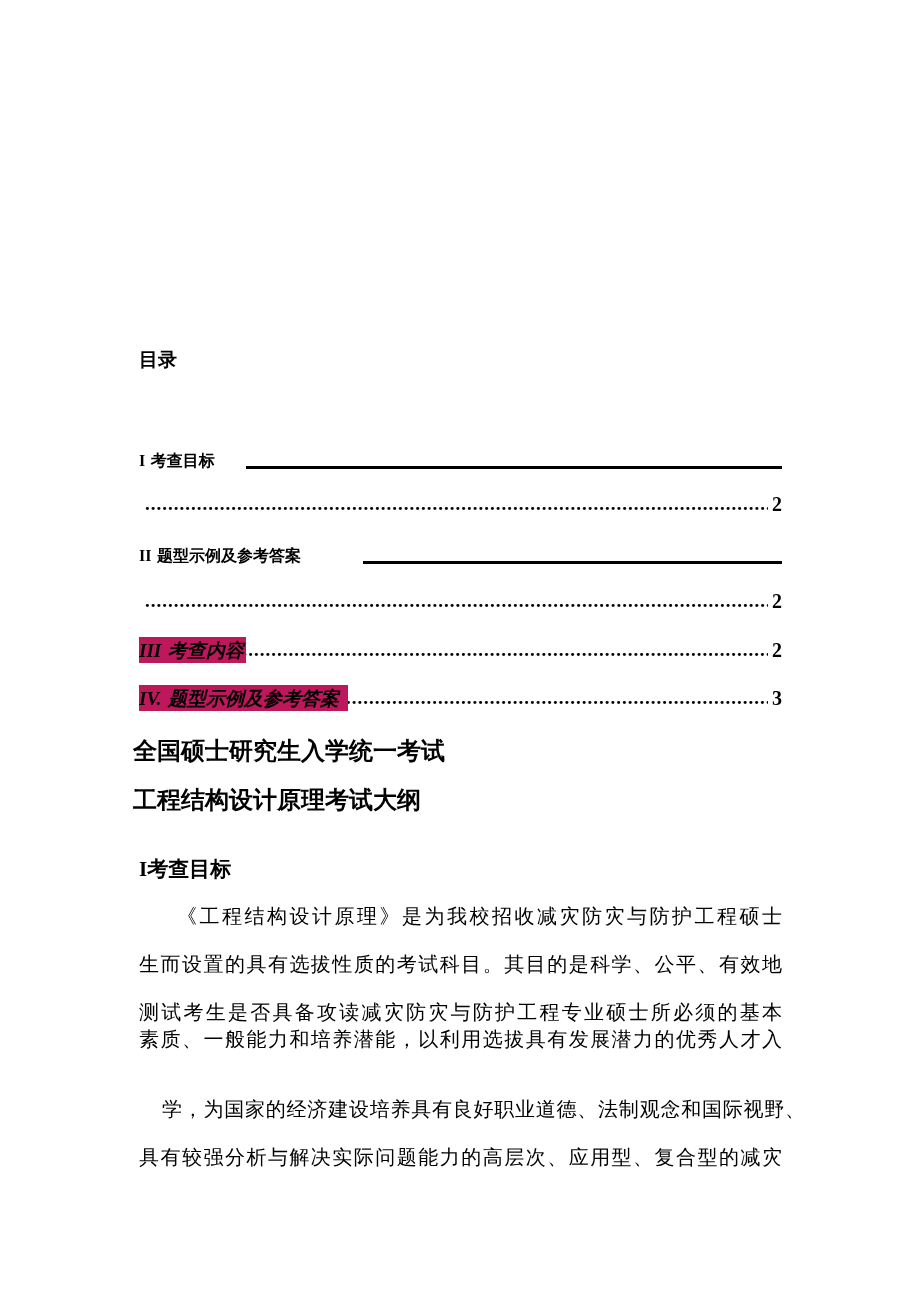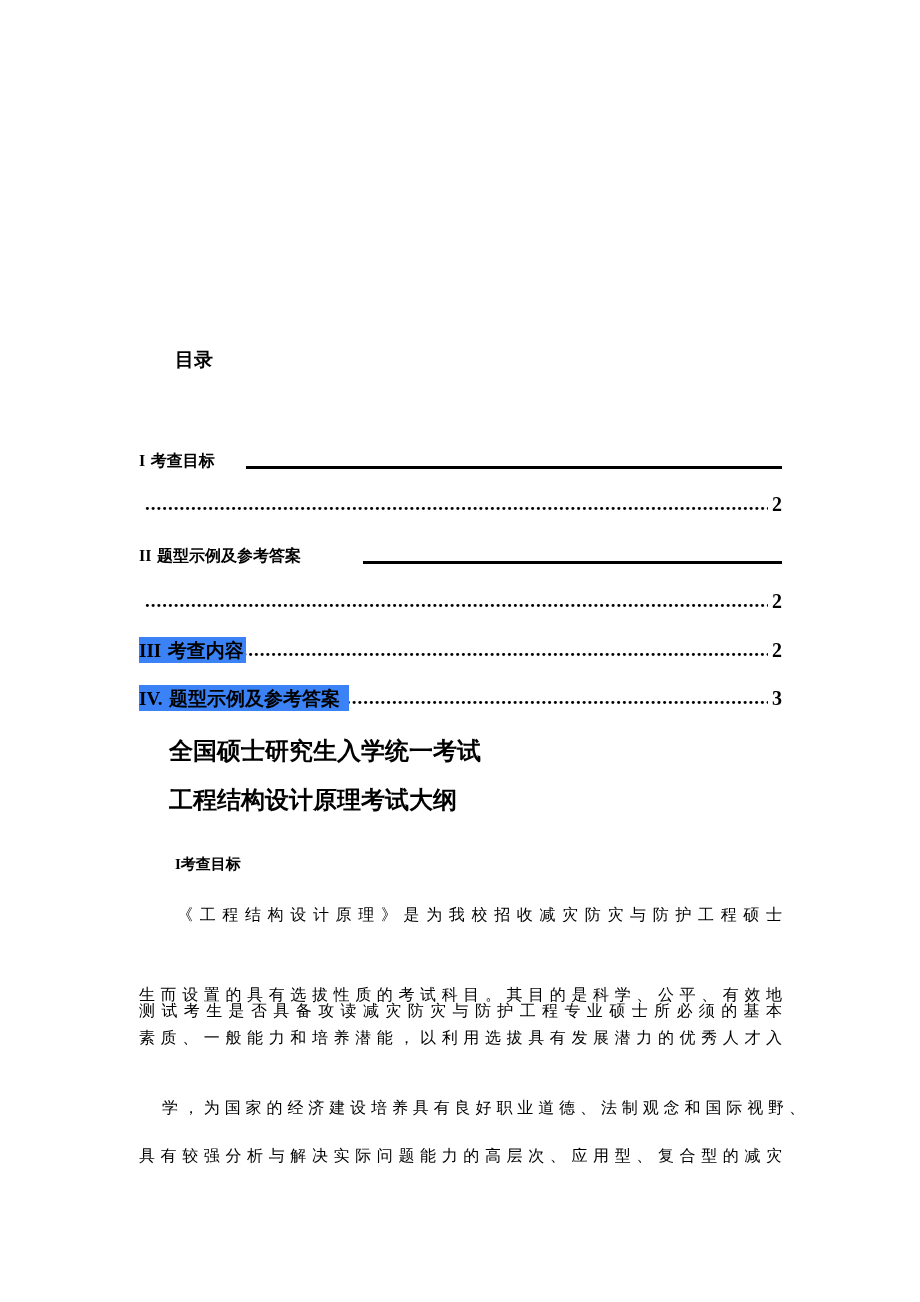--- a/index.html
+++ b/index.html
@@ -19,21 +19,20 @@
       position: absolute;
       left: 0;
       top: 0;
       width: 920px;
       height: 1302px;
       background: #ffffff;
     }
     .abs {
       position: absolute;
       white-space: nowrap;
-      margin-left: 36px;
     }
     .h-toc {
       left: 139px;
       top: 347px;
       font-size: 19px;
       font-weight: bold;
       font-family: "DejaVu Sans", "Liberation Sans", sans-serif;
     }
     .toc-line {
       position: absolute;
@@ -99,57 +98,58 @@
       font-size: 19px;
       line-height: 26px;
       overflow: hidden;
     }
     .toc-dotted .lbl {
       position: absolute;
       left: 0;
       top: 0;
       font-weight: bold;
       font-family: "DejaVu Sans", "Liberation Sans", sans-serif;
-      background: #3b82f6;
+      background: #be185d;
       z-index: 2;
       padding-right: 2px;
+      font-style: italic;
     }
     .toc-dotted .roman {
       font-family: "Liberation Serif", serif;
       font-weight: bold;
     }
     .toc-dotted .dots-fill {
       left: 0;
       right: 14px;
       z-index: 1;
     }
     .title-line {
       left: 133px;
       font-size: 24px;
       font-weight: bold;
       font-family: "DejaVu Sans", "Liberation Sans", sans-serif;
     }
     .section-head {
       left: 139px;
       top: 855px;
-      font-size: 15px;
+      font-size: 21px;
       font-weight: bold;
       font-family: "DejaVu Sans", "Liberation Sans", sans-serif;
     }
     .section-head .roman {
       font-family: "Liberation Serif", serif;
     }
     .para-line {
       position: absolute;
       left: 139px;
       width: 643px;
-      font-size: 16px;
+      font-size: 20px;
       line-height: 26px;
       white-space: nowrap;
-      font-family: Liberation Mono, monospace;
+      font-family: Liberation Serif, serif;
       text-align: justify;
       text-align-last: justify;
     }
     .para-line.first {
       left: 177px;
       width: 605px;
     }
   </style>
 </head>
 <body>
@@ -187,19 +187,19 @@
     <span class="dots-fill">......................................................................................................................................................................</span>
     <span class="page-no">3</span>
   </div>
 
   <div class="abs title-line" style="top:735px;">全国硕士研究生入学统一考试</div>
   <div class="abs title-line" style="top:784px;">工程结构设计原理考试大纲</div>
 
   <div class="abs section-head"><span class="roman">I</span><span>考查目标</span></div>
 
   <div class="para-line first" style="top:903px;">《工程结构设计原理》是为我校招收减灾防灾与防护工程硕士</div>
-  <div class="para-line" style="top:951px;margin-top:32px;">生而设置的具有选拔性质的考试科目。其目的是科学、公平、有效地</div>
+  <div class="para-line" style="top:951px;">生而设置的具有选拔性质的考试科目。其目的是科学、公平、有效地</div>
   <div class="para-line" style="top:999px;">测试考生是否具备攻读减灾防灾与防护工程专业硕士所必须的基本</div>
   <div class="para-line" style="top:1014px;margin-top:12px;">素质、一般能力和培养潜能，以利用选拔具有发展潜力的优秀人才入</div>
   <div class="para-line" style="top:1096px;margin-left:23px;">学，为国家的经济建设培养具有良好职业道德、法制观念和国际视野、</div>
   <div class="para-line" style="top:1144px;">具有较强分析与解决实际问题能力的高层次、应用型、复合型的减灾</div>
 
 </div>
 
 </body></html>

